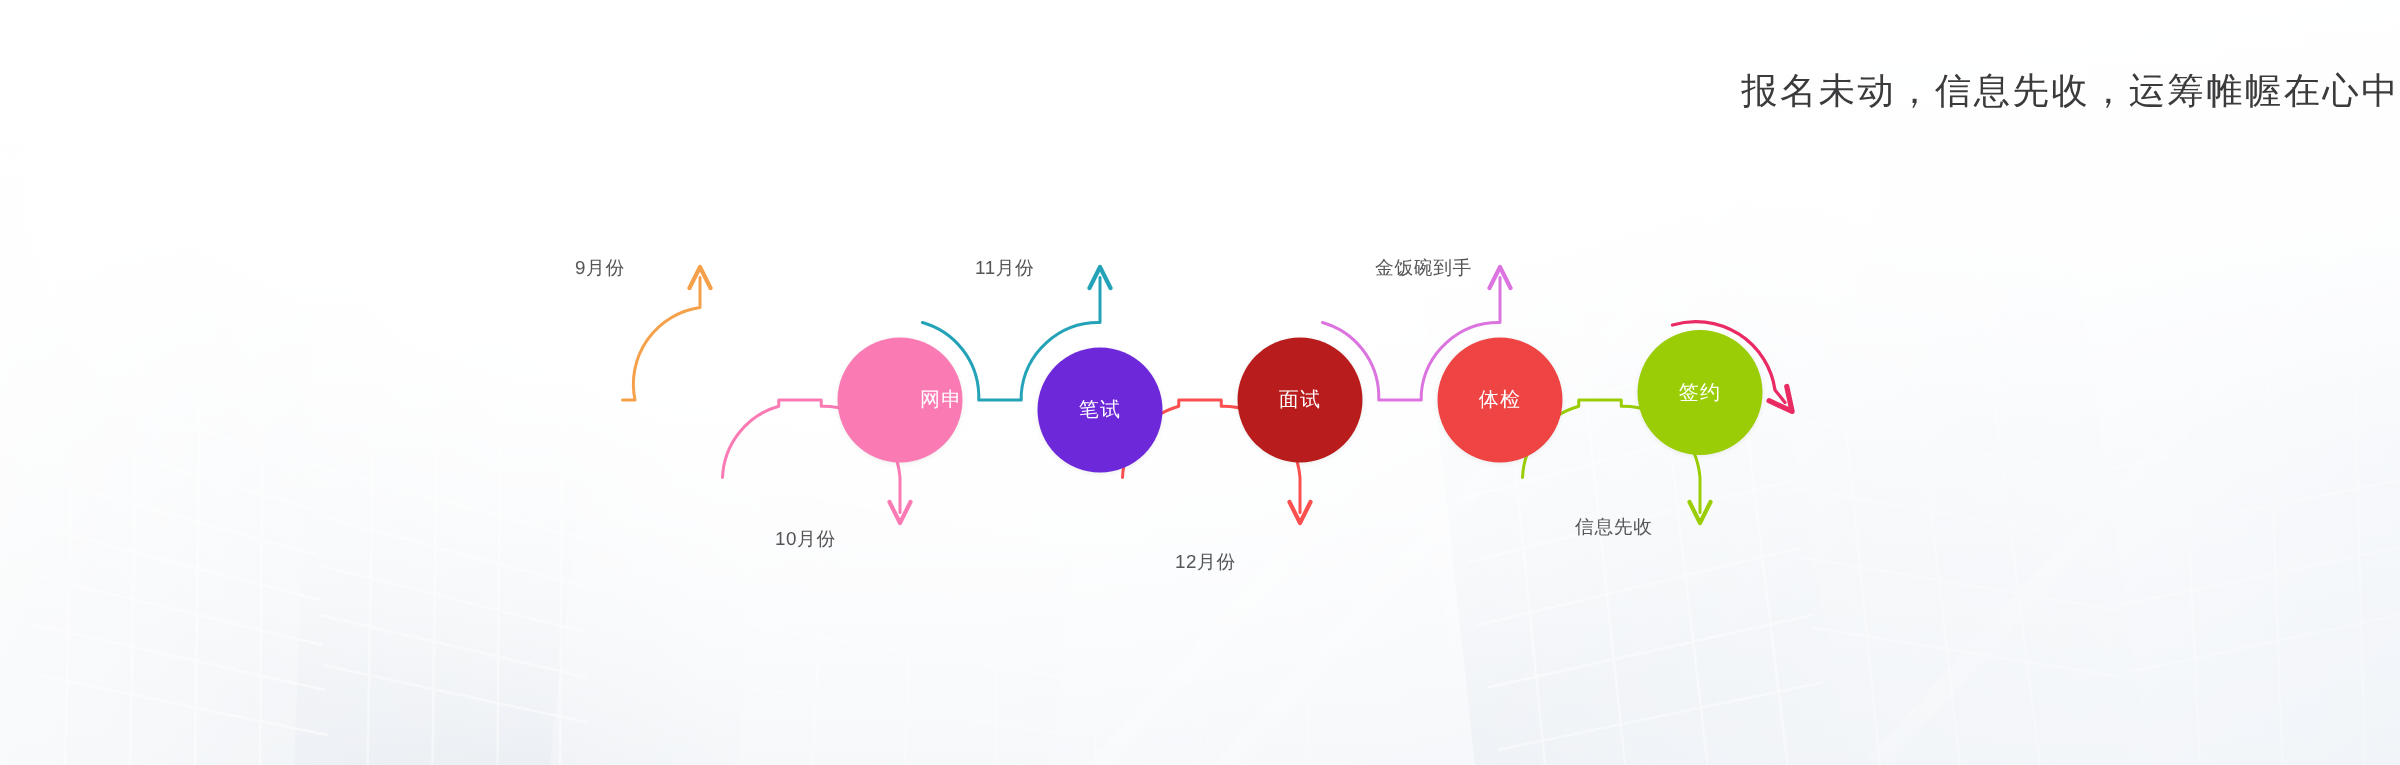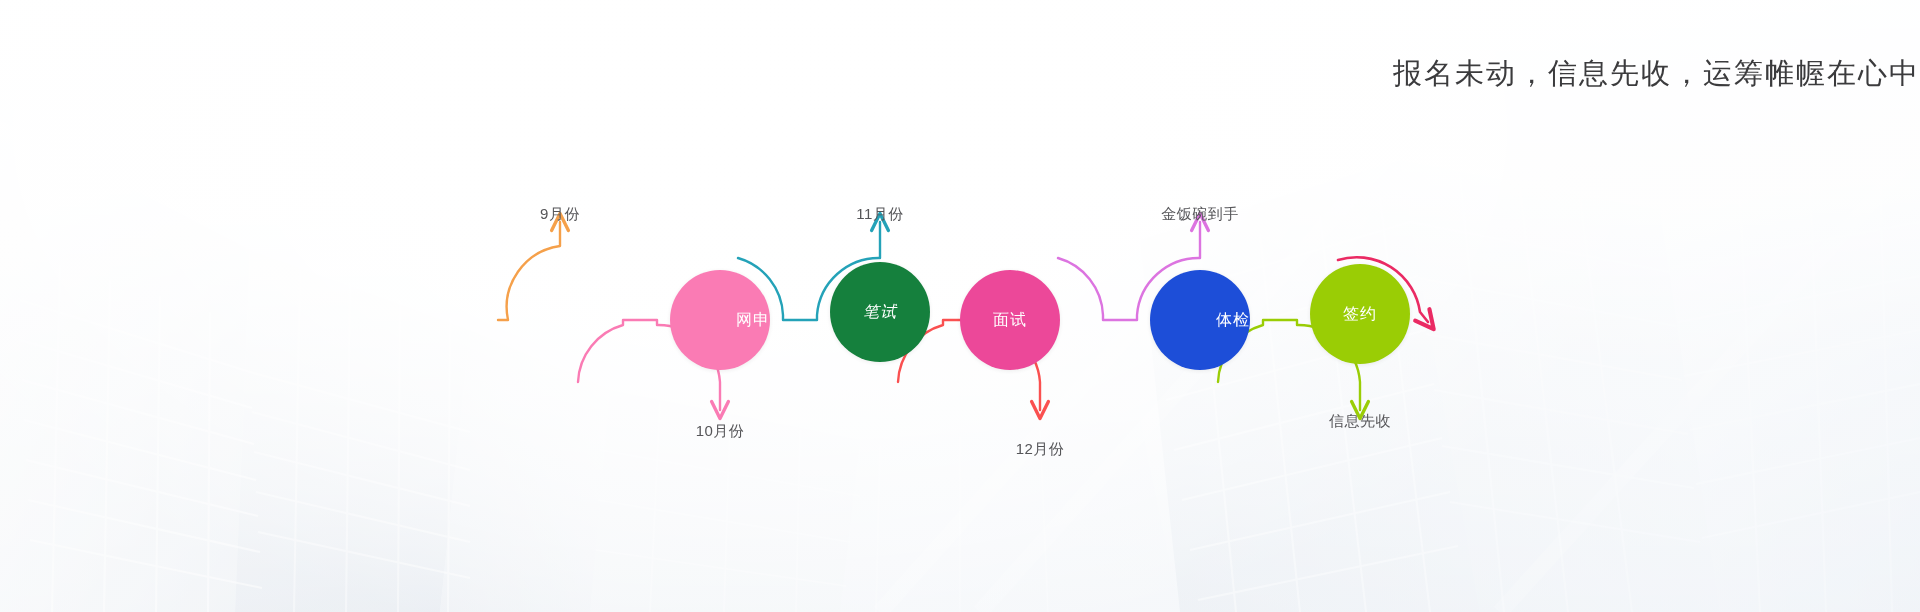--- a/index.html
+++ b/index.html
@@ -43,21 +43,20 @@
     width:100px;height:100px;border-radius:50%;
     display:flex;align-items:center;justify-content:center;
     color:#ffffff;font-size:16px;letter-spacing:1px;
     box-shadow:0 1px 4px rgba(0,0,0,0.07);
     user-select:none;
   }
   .stage-label{
     position:absolute;
     font-size:15px;color:#555558;
     white-space:nowrap;
-    text-align:center;
     letter-spacing:0.5px;
   }
 </style>
 </head>
 <body>
 
 <div id="bg">
   <svg viewBox="0 0 1920 612" preserveAspectRatio="none">
     <defs>
       <linearGradient id="gA" x1="0" y1="0" x2="1" y2="1">
@@ -220,27 +219,27 @@
 
       <path stroke="#9acd05" d="M 1218,382 A 62,62 0 0 1 1263,325 L 1263,320 L 1297,320 L 1297,325 A 62,62 0 0 1 1360,382 L 1360,410" marker-end="url(#ar-green)"></path>
 
       <path stroke="#ea2a63" stroke-width="2.6" d="M 1338,260 A 64,64 0 0 1 1420,312 L 1428,322" marker-end="url(#ar-crimson)"></path>
     </g>
   </svg>
 
   <div class="node" style="left:670px;top:270px;background:#fa7bb4;justify-content:flex-end;">
     <span>网申</span>
   </div>
-  <div class="node" style="left:830px;top:262px;background:#15803d;font-style:italic;">
+  <div class="node" style="left:830px;top:278px;background:#6d28d9;">
     <span>笔试</span>
   </div>
-  <div class="node" style="left:960px;top:270px;background:#ec4899;">
+  <div class="node" style="left:990px;top:270px;background:#b91c1c;">
     <span>面试</span>
   </div>
-  <div class="node" style="left:1150px;top:270px;background:#1d4ed8;justify-content:flex-end;">
+  <div class="node" style="left:1150px;top:270px;background:#ef4444;">
     <span>体检</span>
   </div>
   <div class="node" style="left:1310px;top:264px;background:#9acd05;">
     <span>签约</span>
   </div>
 
   <div class="stage-label" style="left:460px;top:205px;width:200px;">9月份</div>
   <div class="stage-label" style="left:620px;top:422px;width:200px;">10月份</div>
   <div class="stage-label" style="left:780px;top:205px;width:200px;">11月份</div>
   <div class="stage-label" style="left:940px;top:412px;width:200px;margin-top:28px;">12月份</div>

